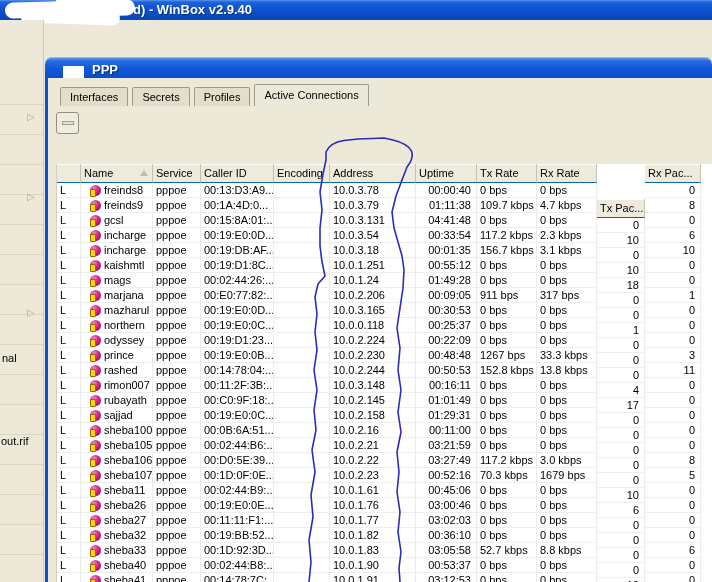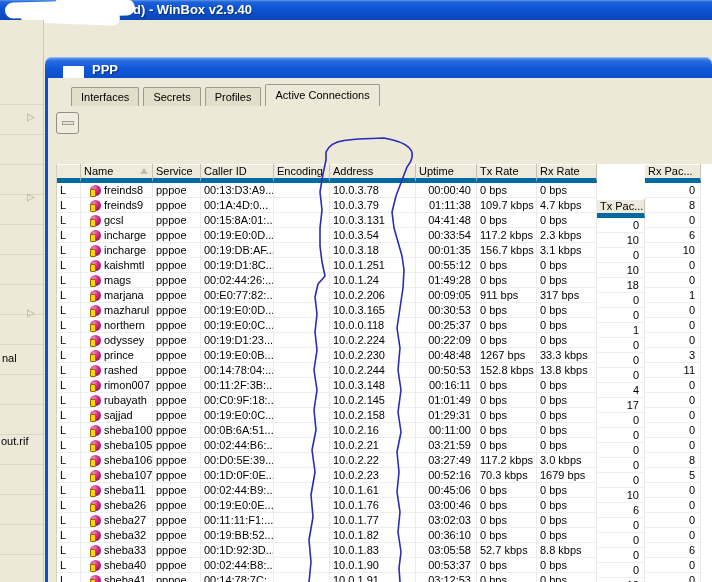--- a/index.html
+++ b/index.html
@@ -33,42 +33,42 @@
     background:linear-gradient(180deg,#6FA5F2 0%,#2A6AE0 14%,#1158D8 40%,#0B4CC6 80%,#1256CE 100%);
     box-shadow:inset 0 1px 0 #8FB8F4;margin-top:7px; }
   .ppp-win-icon { position:absolute; left:18px; top:9px; width:21px; height:13px;
     background:#fff; border-radius:1px; }
   .ppp-title-text { position:absolute; left:47px; top:5px; color:#fff; font-weight:bold;
     font-size:13px; text-shadow:1px 1px 1px #05307A; }
   .ppp-body { position:absolute; left:0; top:28px; right:0; bottom:0;
     background:#ECE9D8; border-left:3px solid #0D50C8; }
 
   
-  .tab-row { position:absolute; left:23px; top:6px; right:0; height:22px; }
+  .tab-row { position:absolute; left:12px; top:6px; right:0; height:22px; }
   .tab { position:relative; display:inline-block; vertical-align:bottom;
     padding:0 9px; margin-right:1px; height:19px; line-height:18px; margin-top:3px;
     background:#E2DEC9; border:1px solid #9C9A8C; border-bottom:none;
     border-radius:2px 2px 0 0; cursor:default; }
   .tab.active { height:22px; line-height:21px; margin-top:0;
     background:#ECE9D8; z-index:2; }
 
   
   .toolbar { position:absolute; left:8px; top:34px; height:24px; }
   .btn-remove { position:relative; width:23px; height:22px; background:#F0EDE0;
     border:1px solid #928F82; border-radius:3px; }
   .minus-glyph { position:absolute; left:5px; top:8px; width:12px; height:4px;
     border:1px solid #A39F90; background:#E6E2D2; }
 
   
   .conn-table { position:absolute; left:8px; top:86px; width:659px; bottom:0;
     background:#fff; border-left:1px solid #D4D0BE; overflow:hidden; }
   .thead { display:flex; height:19px; }
   .hcell { position:relative; display:flex; align-items:center; height:19px;
     padding:0 3px; background:#EEEBDD; font-size:11px; white-space:nowrap; overflow:hidden;
-    border-right:1px solid #C6C2B0; border-bottom:5px solid #0369a1;
+    border-right:1px solid #C6C2B0; border-bottom:1px solid #0369a1;
     box-shadow:inset 0 1px 0 #FFFFFF; }
   .sort-arrow { width:0; height:0; margin-left:auto; margin-right:1px;
     border-left:4px solid transparent; border-right:4px solid transparent;
     border-bottom:6px solid #C2BEAC; }
   .trow { display:flex; height:15px; }
   .tcell { height:15px; line-height:14px; padding:0 3px; white-space:nowrap; overflow:hidden;
     border-right:1px solid #EBEBEB; border-bottom:1px solid #EEEEEE; }
   .c-flag    { width:24px; }
   .c-name    { width:72px; }
   .c-service { width:48px; }

